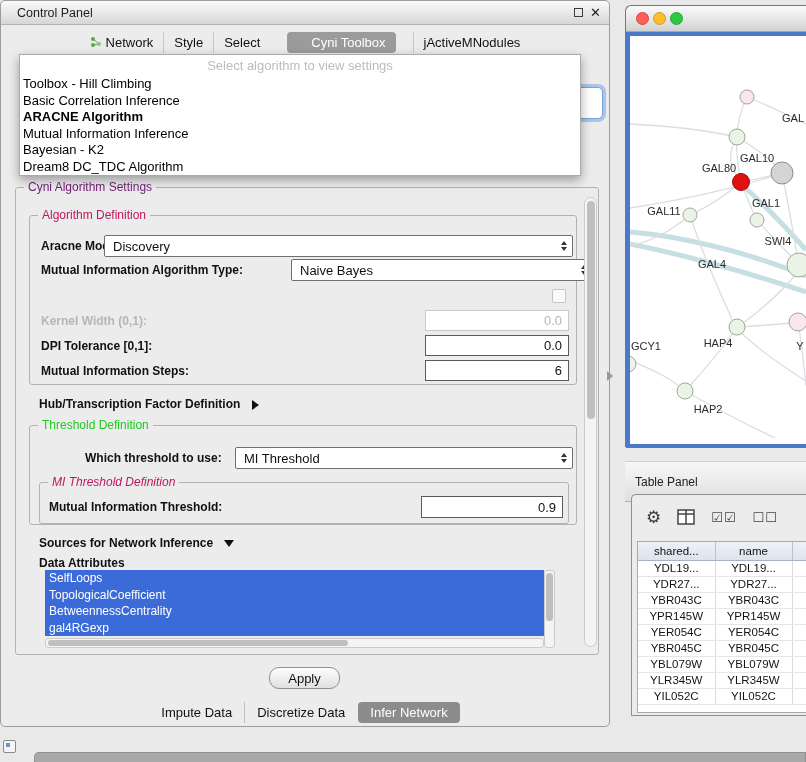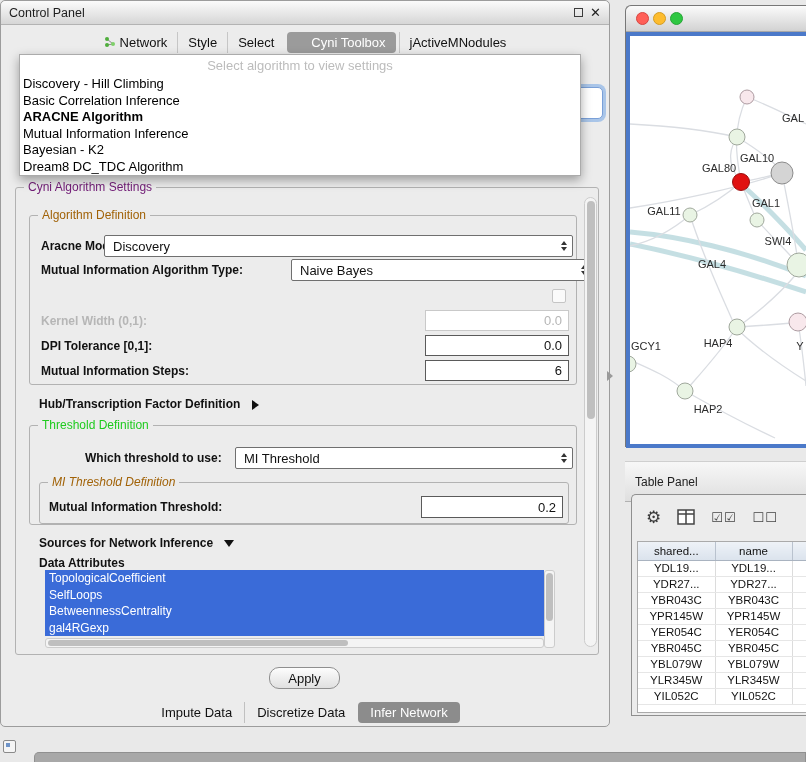--- a/index.html
+++ b/index.html
@@ -5,45 +5,45 @@
   * { margin:0; padding:0; box-sizing:border-box; }
   body { font-family:"Liberation Sans","DejaVu Sans",sans-serif; }
   #page { position:relative; width:806px; height:762px; background:#e9e9e9; overflow:hidden; }
 
   
   .cp-window { position:absolute; left:0; top:8; width:610px; height:727px; background:#ececec;
     border:1px solid #9c9c9c; border-radius:5px; }
   .cp-titlebar { position:absolute; left:0; top:0; width:100%; height:24px;
     background:linear-gradient(#fbfbfb,#d6d6d6); border-bottom:1px solid #b3b3b3;
     border-radius:5px 5px 0 0; display:flex; align-items:center; }
-  .cp-title { font-size:12.5px; color:#1d1d1d; padding-left:8px; }
+  .cp-title { font-size:12.5px; color:#1d1d1d; padding-left:16px; }
   .tb-btns { margin-left:auto; display:flex; align-items:center; gap:7px; padding-right:8px; }
   .float-ico { width:9px; height:9px; border:1.5px solid #3c3c3c; display:inline-block; }
   .close-ico { font-family:"DejaVu Sans",sans-serif; font-size:13px; font-weight:bold; color:#222; line-height:1; }
 
   .cp-tabs { position:absolute; left:0; top:28px; width:100%; height:26px;
     display:flex; align-items:center; justify-content:center; font-size:13px; color:#111; }
   .cp-tab { padding:3px 10px; display:flex; align-items:center; gap:4px; white-space:nowrap; }
   .cp-tab + .cp-tab { border-left:1px solid #c6c6c6; }
-  .cp-tab.active { background:#9b9b9b; color:#fff; border-radius:4px; border-left:none; margin:0 3px;padding-left:24px; }
+  .cp-tab.active { background:#9b9b9b; color:#fff; border-radius:4px; border-left:none; margin:0 17px;padding-left:24px; }
 
   
   .algo-popup { position:absolute; left:18px; top:53px; width:562px; height:122px; background:#fff;
     border:1px solid #ababab; box-shadow:0 4px 10px rgba(0,0,0,.35); z-index:50; font-size:13px; }
   .popup-placeholder { height:21px; line-height:21px; text-align:center; color:#bcbcbc; }
   .popup-item { height:16.5px; line-height:16.5px; padding-left:3px; color:#000; }
   .popup-item.bold { font-weight:bold; }
 
   .combo-fragment { position:absolute; left:560px; top:86px; width:42px; height:32px; background:#fff;
     border:1px solid #7aa0d8; border-radius:5px; box-shadow:0 0 0 3px rgba(115,165,230,.55); z-index:5; }
 
   
   .group { position:absolute; border:1px solid #b2b2b2; border-radius:3px; }
   .legend { position:absolute; top:-8px; left:8px; background:#ececec; padding:0 4px; font-size:12px; color:#701a75; white-space:nowrap; }
-  .legend.blue { color:#a16207; }
+  .legend.blue { color:#be185d; }
   .legend.green { color:#1ecb1e; }
 
   .lbl { position:absolute; font-size:12px; font-weight:bold; color:#111; white-space:nowrap; }
   .lbl.disabled { color:#b6b6b6; }
 
   .combo { position:absolute; background:#fff; border:1px solid #6f6f6f; border-radius:2px;
     display:flex; align-items:center; font-size:13px; color:#111; padding:0 5px 0 8px; }
   .combo-arrows { margin-left:auto; display:flex; flex-direction:column; gap:2px; align-items:center; }
   .tri-up { width:0; height:0; border-left:3.5px solid transparent; border-right:3.5px solid transparent; border-bottom:4.5px solid #333; }
   .tri-dn { width:0; height:0; border-left:3.5px solid transparent; border-right:3.5px solid transparent; border-top:4.5px solid #333; }
@@ -150,21 +150,21 @@
         </span>
       <span class="cp-tab">
           <span>jActiveMNodules</span>
         </span>
     </div>
 
     <div class="combo-fragment"></div>
 
     <div class="algo-popup">
       <div class="popup-placeholder">Select algorithm to view settings</div>
-      <div class="popup-item">Discovery - Hill Climbing</div>
+      <div class="popup-item">Toolbox - Hill Climbing</div>
       <div class="popup-item">Basic Correlation Inference</div>
       <div class="popup-item bold">ARACNE Algorithm</div>
       <div class="popup-item">Mutual Information Inference</div>
       <div class="popup-item">Bayesian - K2</div>
       <div class="popup-item">Dream8 DC_TDC Algorithm</div>
     </div>
 
     <div class="group" style="left:14px; top:186px; width:584px; height:468px;">
       <span class="legend">Cyni Algorithm Settings</span>
     </div>
@@ -224,33 +224,33 @@
           <i class="tri-up"></i>
           <i class="tri-dn"></i>
         </span>
     </div>
 
     <div class="group" style="left:38px; top:481px; width:530px; height:42px;font-style:italic;">
       <span class="legend blue">MI Threshold Definition</span>
     </div>
     <span class="lbl" style="left:48px; top:499px;">Mutual Information Threshold:</span>
     <div class="field" style="left:420px; top:495px; width:142px; height:22px;">
-      <span>0.2</span>
+      <span>0.9</span>
     </div>
 
     <span class="lbl" style="left:38px; top:535px;">
       <span>Sources for Network Inference</span>
       <span class="tri-down-b"></span>
     </span>
 
     <span class="lbl" style="left:38px; top:555px;">Data Attributes</span>
 
     <div class="attr-list">
+      <div class="attr-item">SelfLoops</div>
       <div class="attr-item">TopologicalCoefficient</div>
-      <div class="attr-item">SelfLoops</div>
       <div class="attr-item">BetweennessCentrality</div>
       <div class="attr-item">gal4RGexp</div>
     </div>
 
     <div class="scroll-track" style="left:543px; top:569px; width:11px; height:78px; border-radius:3px;">
       <div class="scroll-thumb" style="left:1px; top:2px; width:7px; height:48px;"></div>
     </div>
 
     <div class="scroll-track" style="left:44px; top:637px; width:499px; height:10px; border-radius:3px;">
       <div class="scroll-thumb" style="left:2px; top:1px; width:300px; height:6px;"></div>

